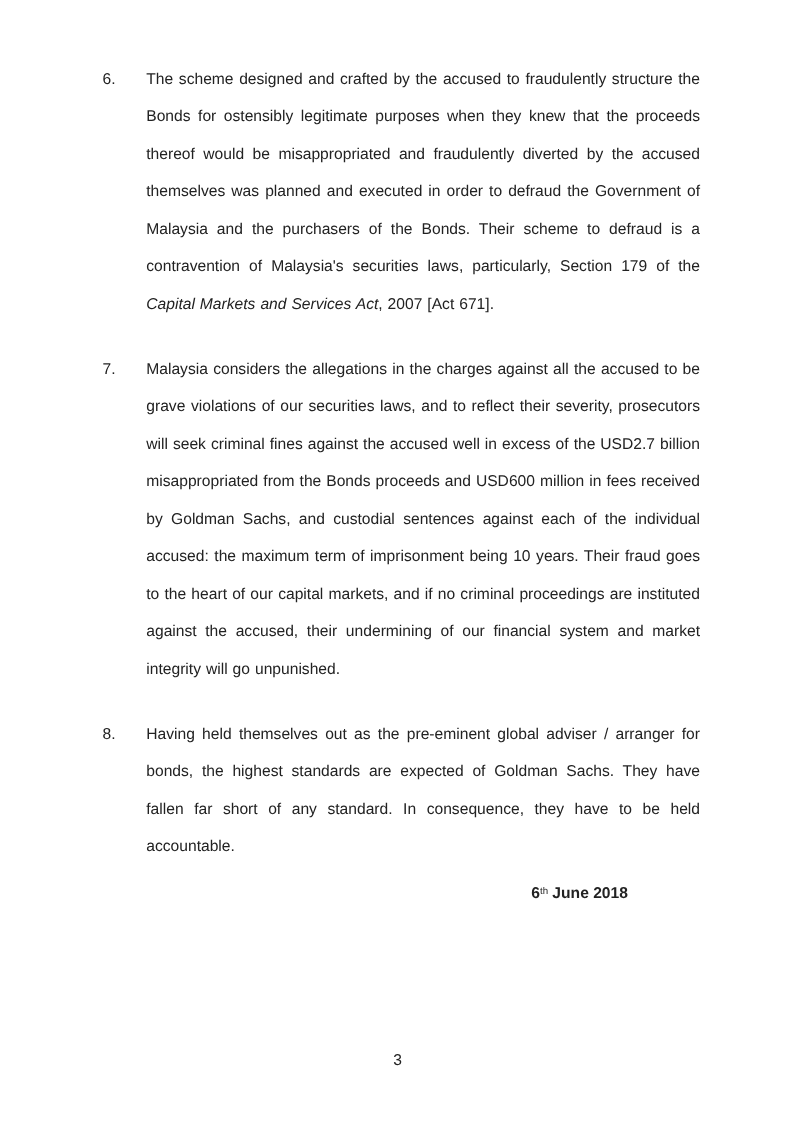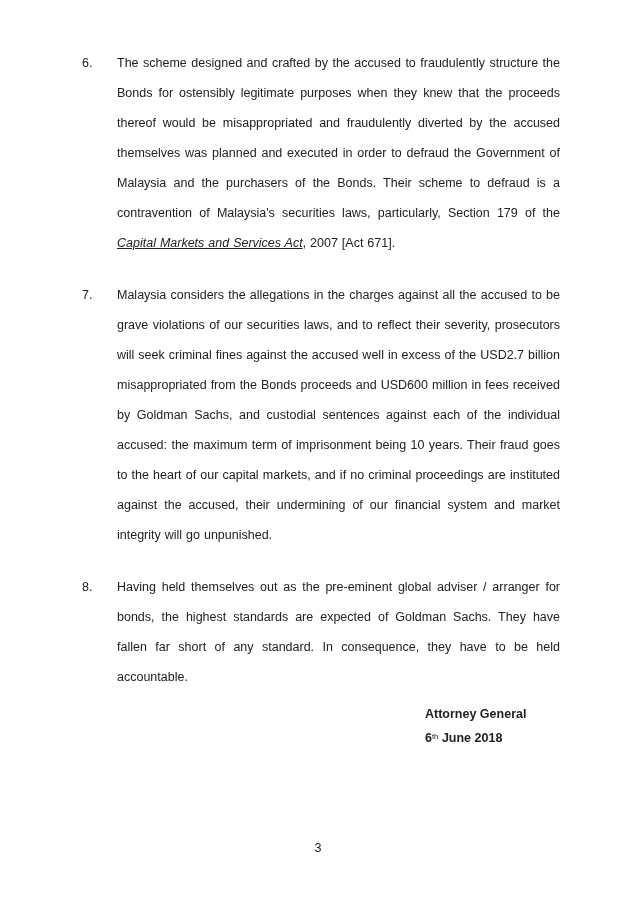--- a/index.html
+++ b/index.html
@@ -35,21 +35,20 @@
   .para-text {
     flex: 1;
     margin: 0;
     font-size: 12.5px;
     line-height: 30px;
     text-align: justify;
     word-spacing: 0.5px;
   }
   .cite {
     font-style: italic;
-    text-decoration: underline;
   }
   .signature {
     position: absolute;
     left: 425px;
     top: 702px;
     font-size: 12.5px;
     font-weight: bold;
     line-height: 24px;
     white-space: nowrap;
   }
@@ -83,19 +82,18 @@
     <span class="para-num">7.</span>
     <p class="para-text">Malaysia considers the allegations in the charges against all the accused to be grave violations of our securities laws, and to reflect their severity, prosecutors will seek criminal fines against the accused well in excess of the USD2.7 billion misappropriated from the Bonds proceeds and USD600 million in fees received by Goldman Sachs, and custodial sentences against each of the individual accused: the maximum term of imprisonment being 10 years. Their fraud goes to the heart of our capital markets, and if no criminal proceedings are instituted against the accused, their undermining of our financial system and market integrity will go unpunished.</p>
   </section>
 
   <section class="para">
     <span class="para-num">8.</span>
     <p class="para-text">Having held themselves out as the pre-eminent global adviser / arranger for bonds, the highest standards are expected of Goldman Sachs. They have fallen far short of any standard. In consequence, they have to be held accountable.</p>
   </section>
 
   <div class="signature">
-    <div>Attorney General</div>
     <div><span>6</span><span class="sig-sup">th</span><span> June 2018</span></div>
   </div>
 
   <div class="page-number">3</div>
 
 </div>
 
 </body></html>

